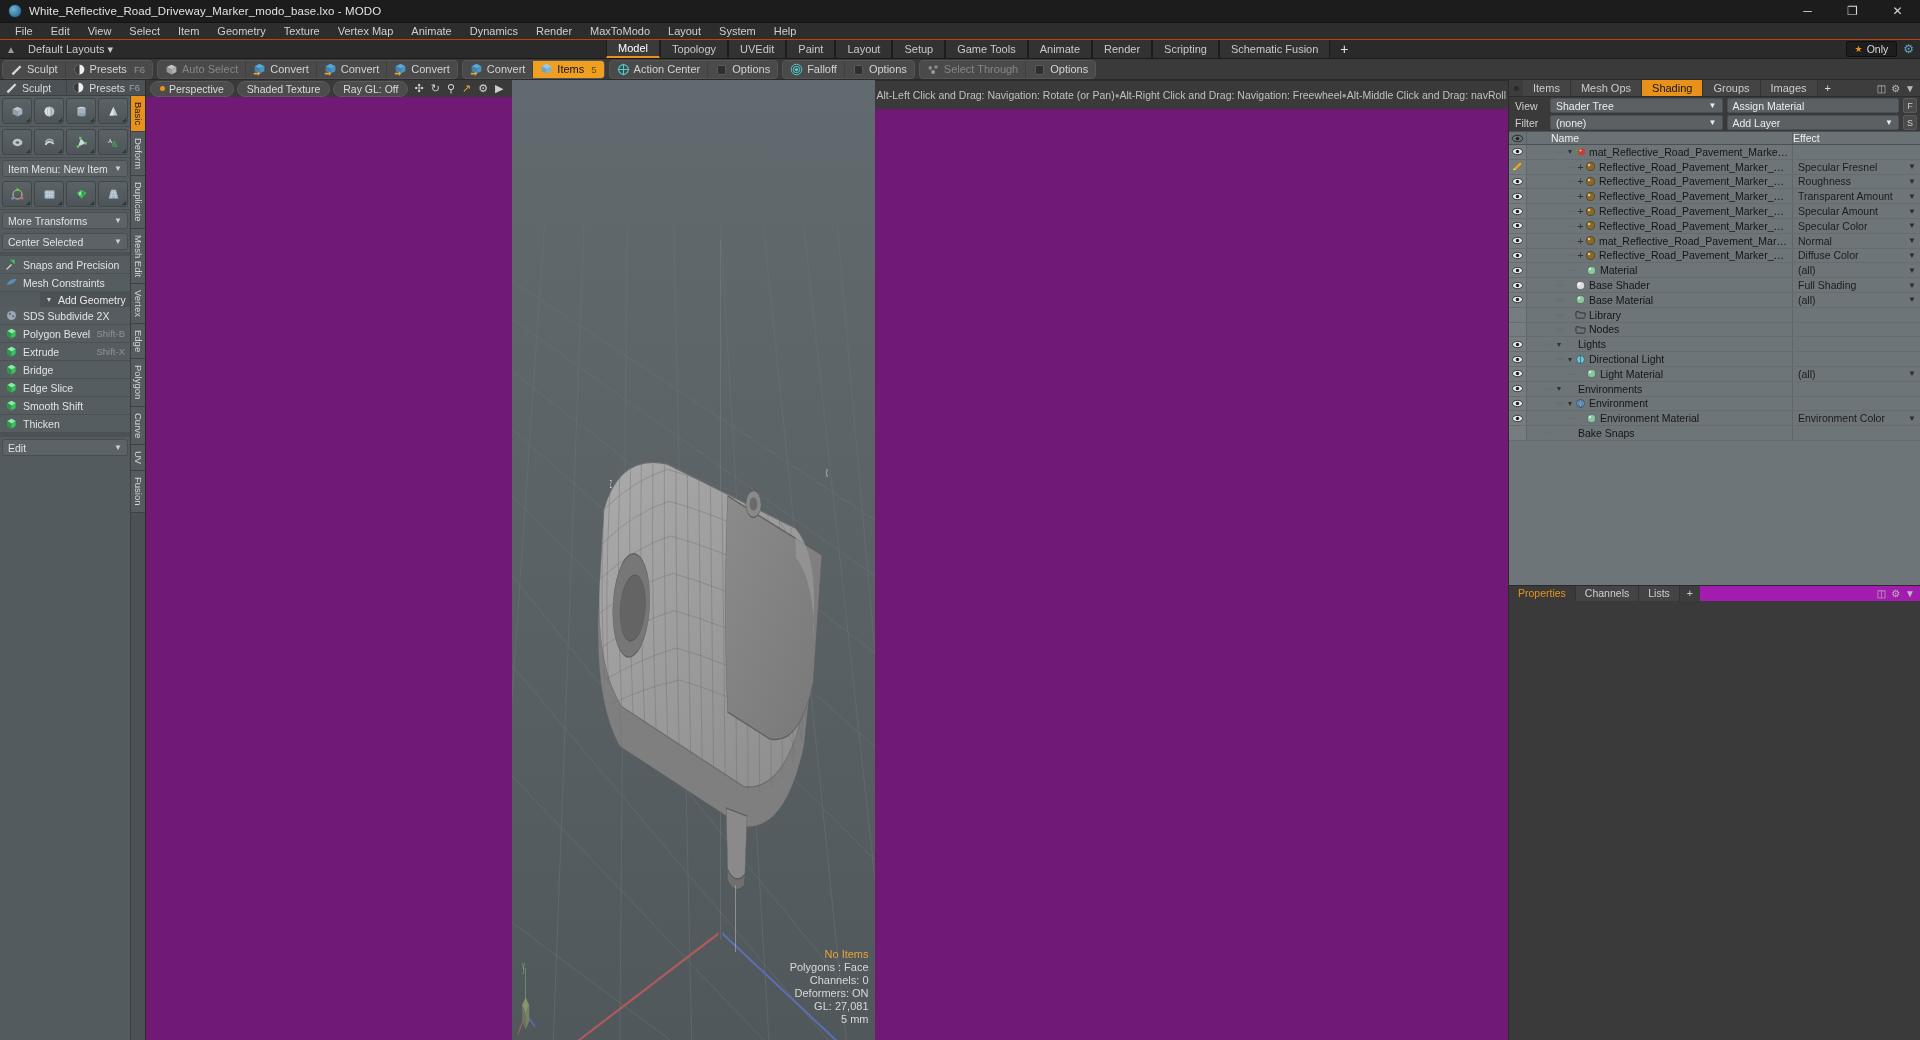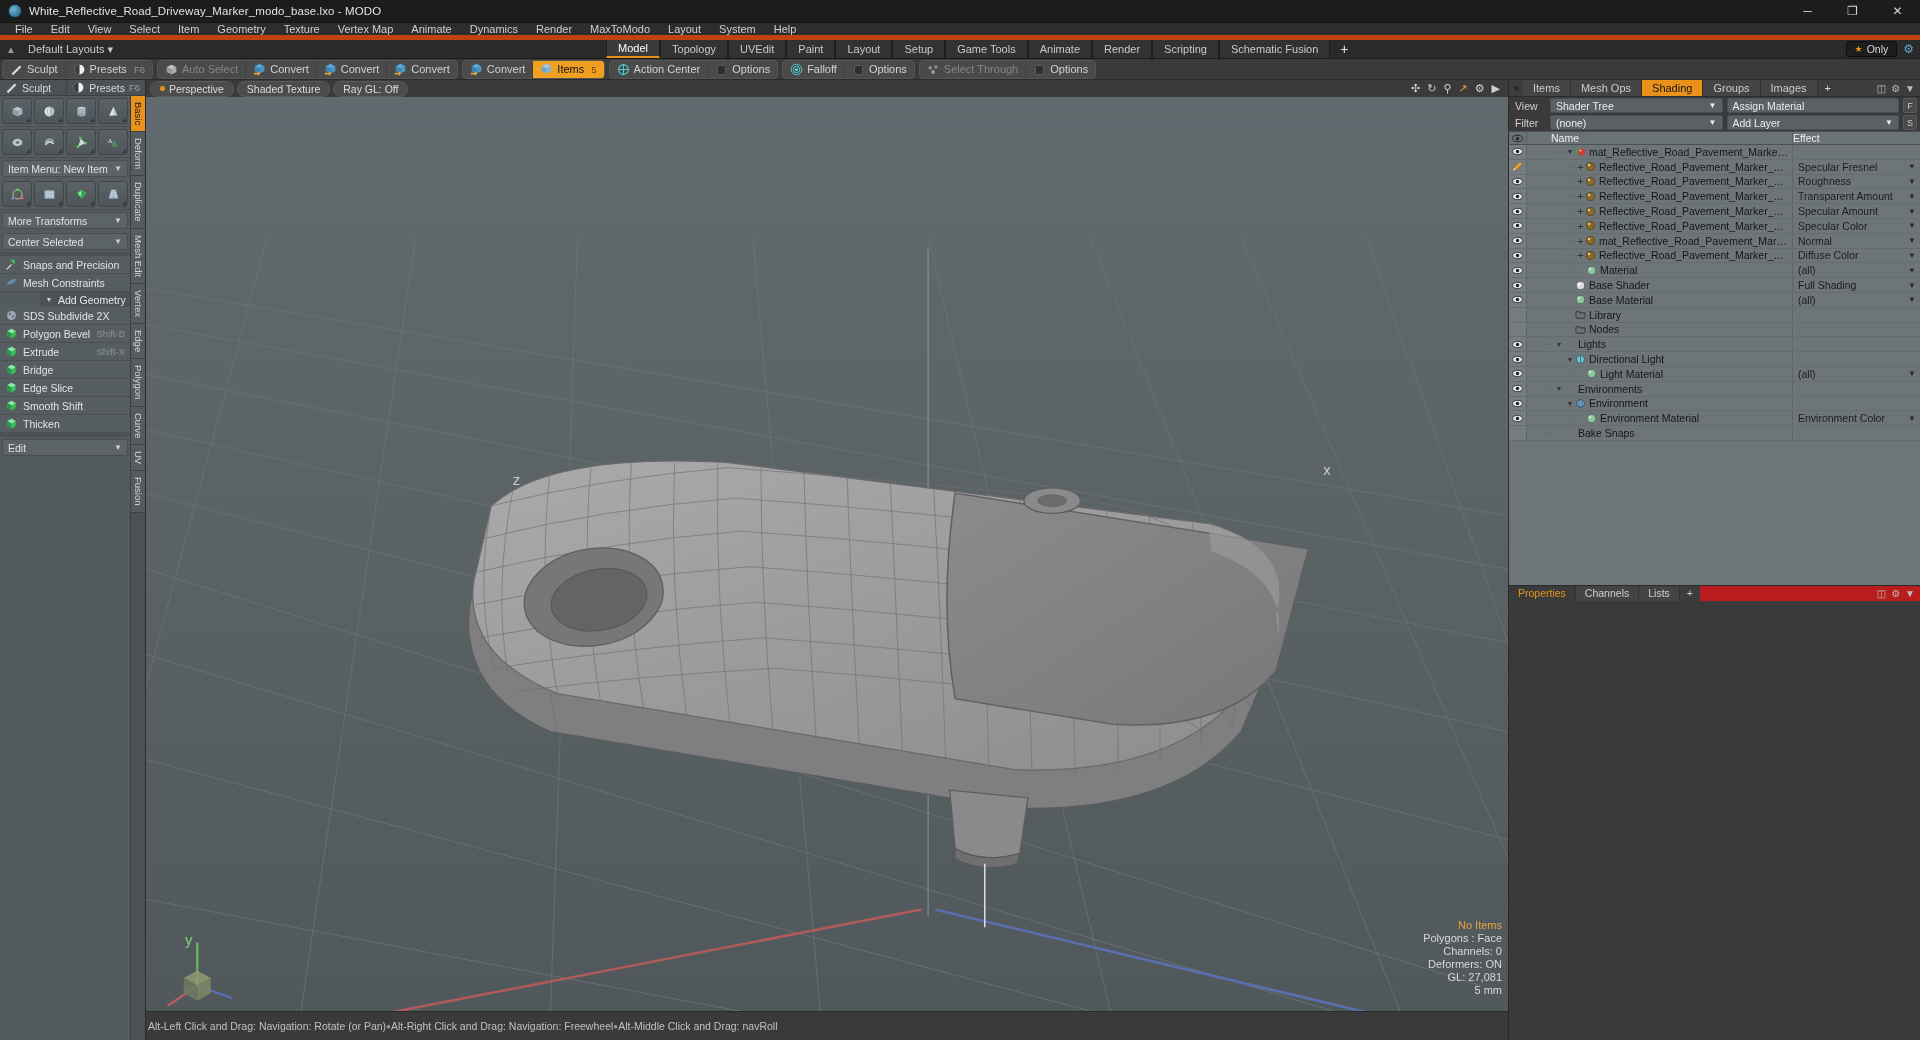--- a/index.html
+++ b/index.html
@@ -26,21 +26,21 @@
   #titlebar .title{ font-size:11.5px;color:#e2e2e2;letter-spacing:.1px;}
   #titlebar .winbtns{ margin-left:auto; display:flex; height:100%;}
   #titlebar .winbtn{
     width:45px;height:100%;display:flex;align-items:center;justify-content:center;
     color:#d8d8d8;font-size:12px;
   }
 
   
   #menubar{
     height:17px;background:#2d2d2d;display:flex;align-items:center;
-    padding-left:6px;border-bottom:5px solid #c2410c;
+    padding-left:6px;border-bottom:1px solid #c2410c;
   }
   #menubar .mi{ padding:0 9px;line-height:17px;font-size:11px;color:#cfcfcf;}
 
   
   #layoutbar{
     height:19px;background:#2a2a2a;display:flex;align-items:center;
     border-bottom:1px solid #1b1b1b;
   }
   #layoutbar .lhandle{width:22px;text-align:center;color:#9b9b9b;font-size:10px;}
   #layoutbar .defsel{
@@ -128,21 +128,21 @@
     font-size:10.5px;color:#e2e2e2;background:#565d61;border-bottom:1px solid #4a5053;
   }
   .listitem .sc{margin-left:auto;color:#8d9396;font-size:9.5px;}
   .grouphdr{
     height:15px;display:flex;align-items:center;gap:4px;padding:0 4px;
     font-size:10.5px;color:#e8e8e8;background:#4b5155;margin-left:40px;
   }
   .grouphdr .tri{font-size:7px;color:#cfcfcf;}
 
   
-  #viewwrap{flex:1;display:flex;flex-direction:column;min-width:0;background:#701a75;}
+  #viewwrap{flex:1;display:flex;flex-direction:row;min-width:0;background:#701a75;}
   #viewtop{height:17px;background:#3a3a3a;display:flex;align-items:center;gap:3px;padding:0 4px;}
   .vbtn{
     background:#4c4c4c;border:1px solid #5a5a5a;border-radius:9px;
     padding:1px 9px;font-size:10.5px;color:#dcdcdc;display:flex;align-items:center;gap:4px;
   }
   .vdot{width:5px;height:5px;border-radius:50%;background:#e8921c;flex:none;}
   #viewtop .vspacer{flex:1;}
   #viewtop .vicons{display:flex;align-items:center;gap:7px;padding-right:4px;color:#d0d0d0;font-size:11px;}
   #viewport{
     flex:1;position:relative;overflow:hidden;
@@ -191,21 +191,21 @@
   .trow .namec{flex:1;display:flex;align-items:center;min-width:0;overflow:hidden;padding-right:3px;}
   .trow .effc{width:128px;flex:none;display:flex;align-items:center;border-left:1px solid #5f666a;height:100%;padding-left:5px;font-size:10.5px;color:#1c1c1c;}
   .trow .effc .arw{margin-left:auto;padding-right:4px;font-size:8px;color:#2a2a2a;}
   .indent{flex:none;height:100%;}
   .dashline{width:10px;height:100%;display:flex;align-items:center;justify-content:center;color:#5a6064;font-size:9px;flex:none;}
   .tri{width:10px;flex:none;text-align:center;font-size:7px;color:#2e3436;}
   .plusgl{width:9px;flex:none;text-align:center;font-size:11px;color:#2e3436;line-height:10px;}
   .bullet-ico{width:11px;height:11px;border-radius:50%;flex:none;margin-right:3px;}
   .tlabel{font-size:10.5px;color:#151515;white-space:nowrap;overflow:hidden;text-overflow:ellipsis;}
 
-  .prop-tabs{height:16px;background:#b91c1c;display:flex;align-items:stretch;border-top:1px solid #2a2a2a;}
+  .prop-tabs{height:16px;background:#a21caf;display:flex;align-items:stretch;border-top:1px solid #2a2a2a;}
   .prop-tabs .ptab{padding:0 9px;display:flex;align-items:center;font-size:10.5px;color:#cfcfcf;background:#444;border-right:1px solid #333;}
   .prop-tabs .ptab.active{background:#3a3a3a;color:#e8921c;}
   .prop-tabs .pspacer{flex:1;}
   .prop-tabs .ctl{display:flex;align-items:center;gap:5px;padding:0 5px;color:#bbb;font-size:10px;}
   .propbody{flex:1;background:#3a3a3a;}
 </style>
 </head>
 <body>
 
 <div id="titlebar">

